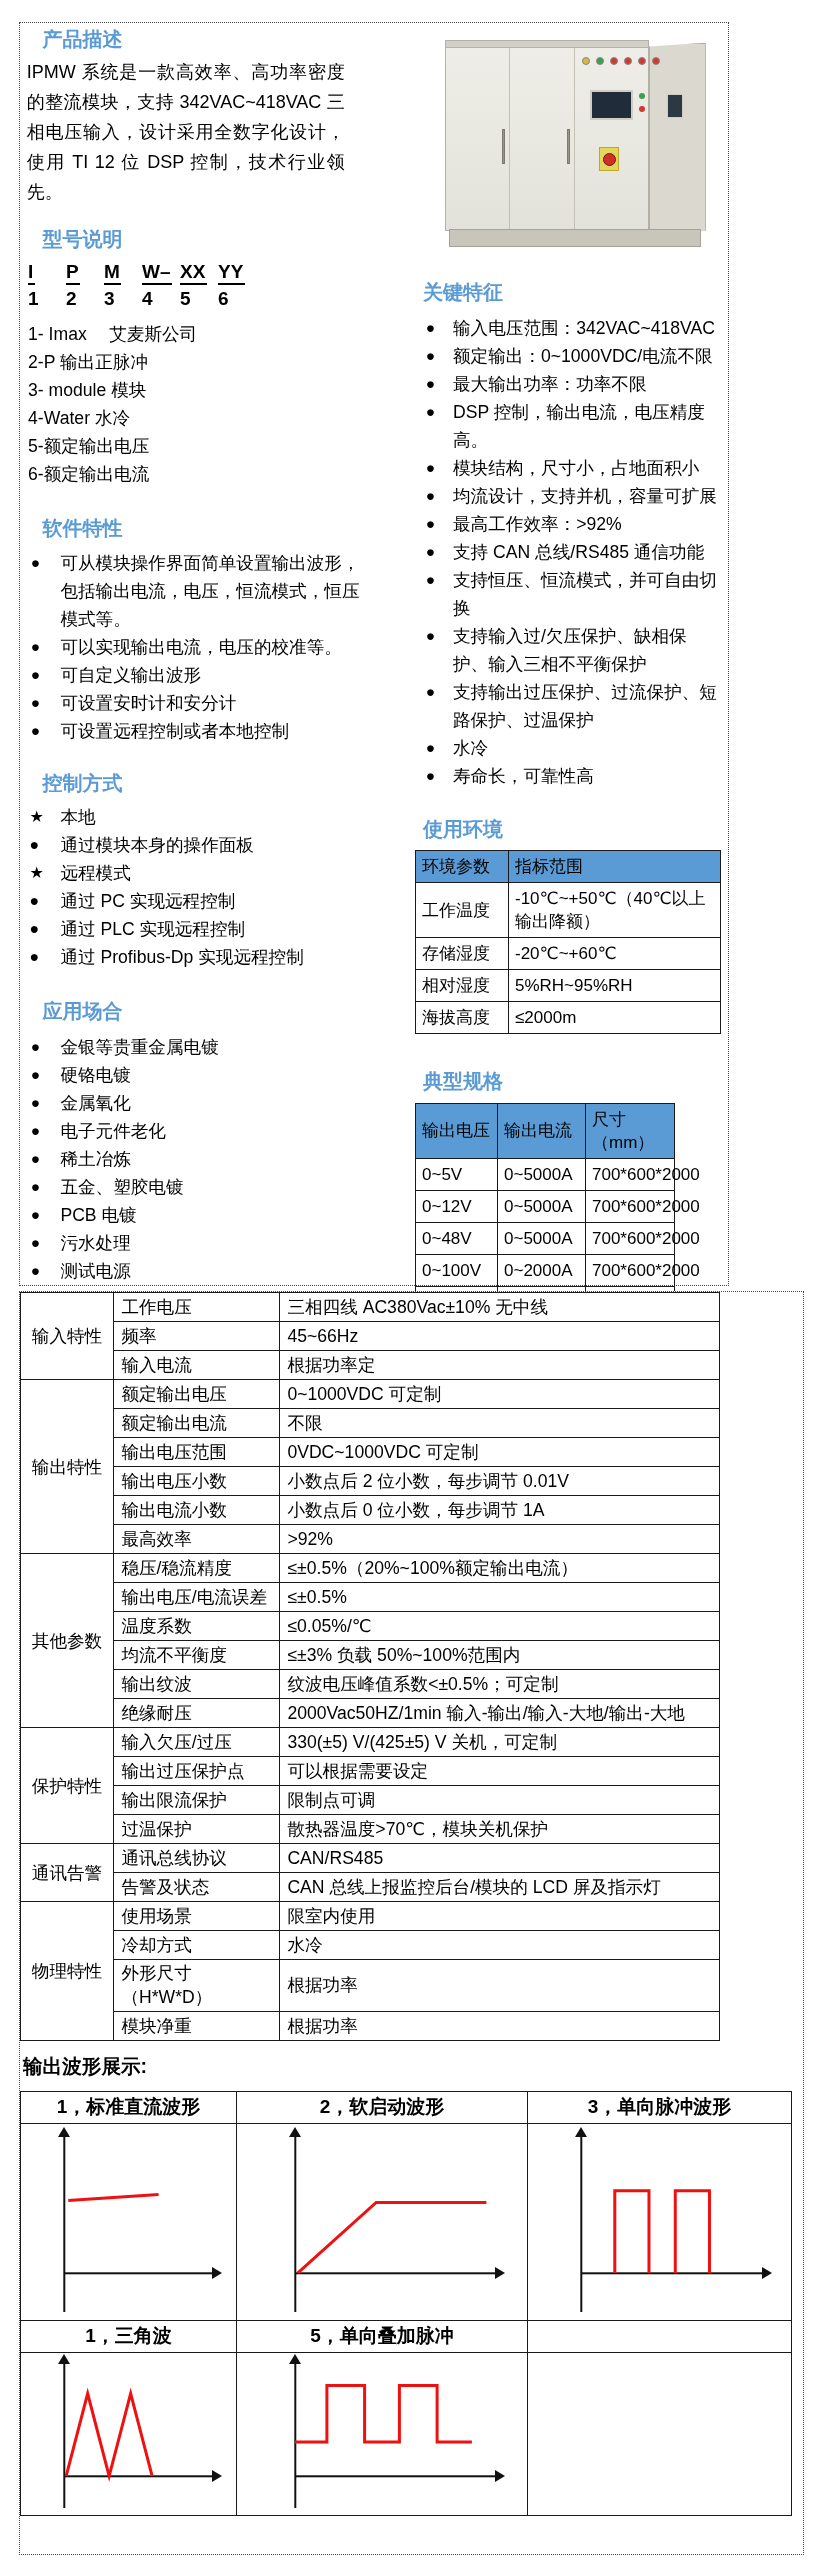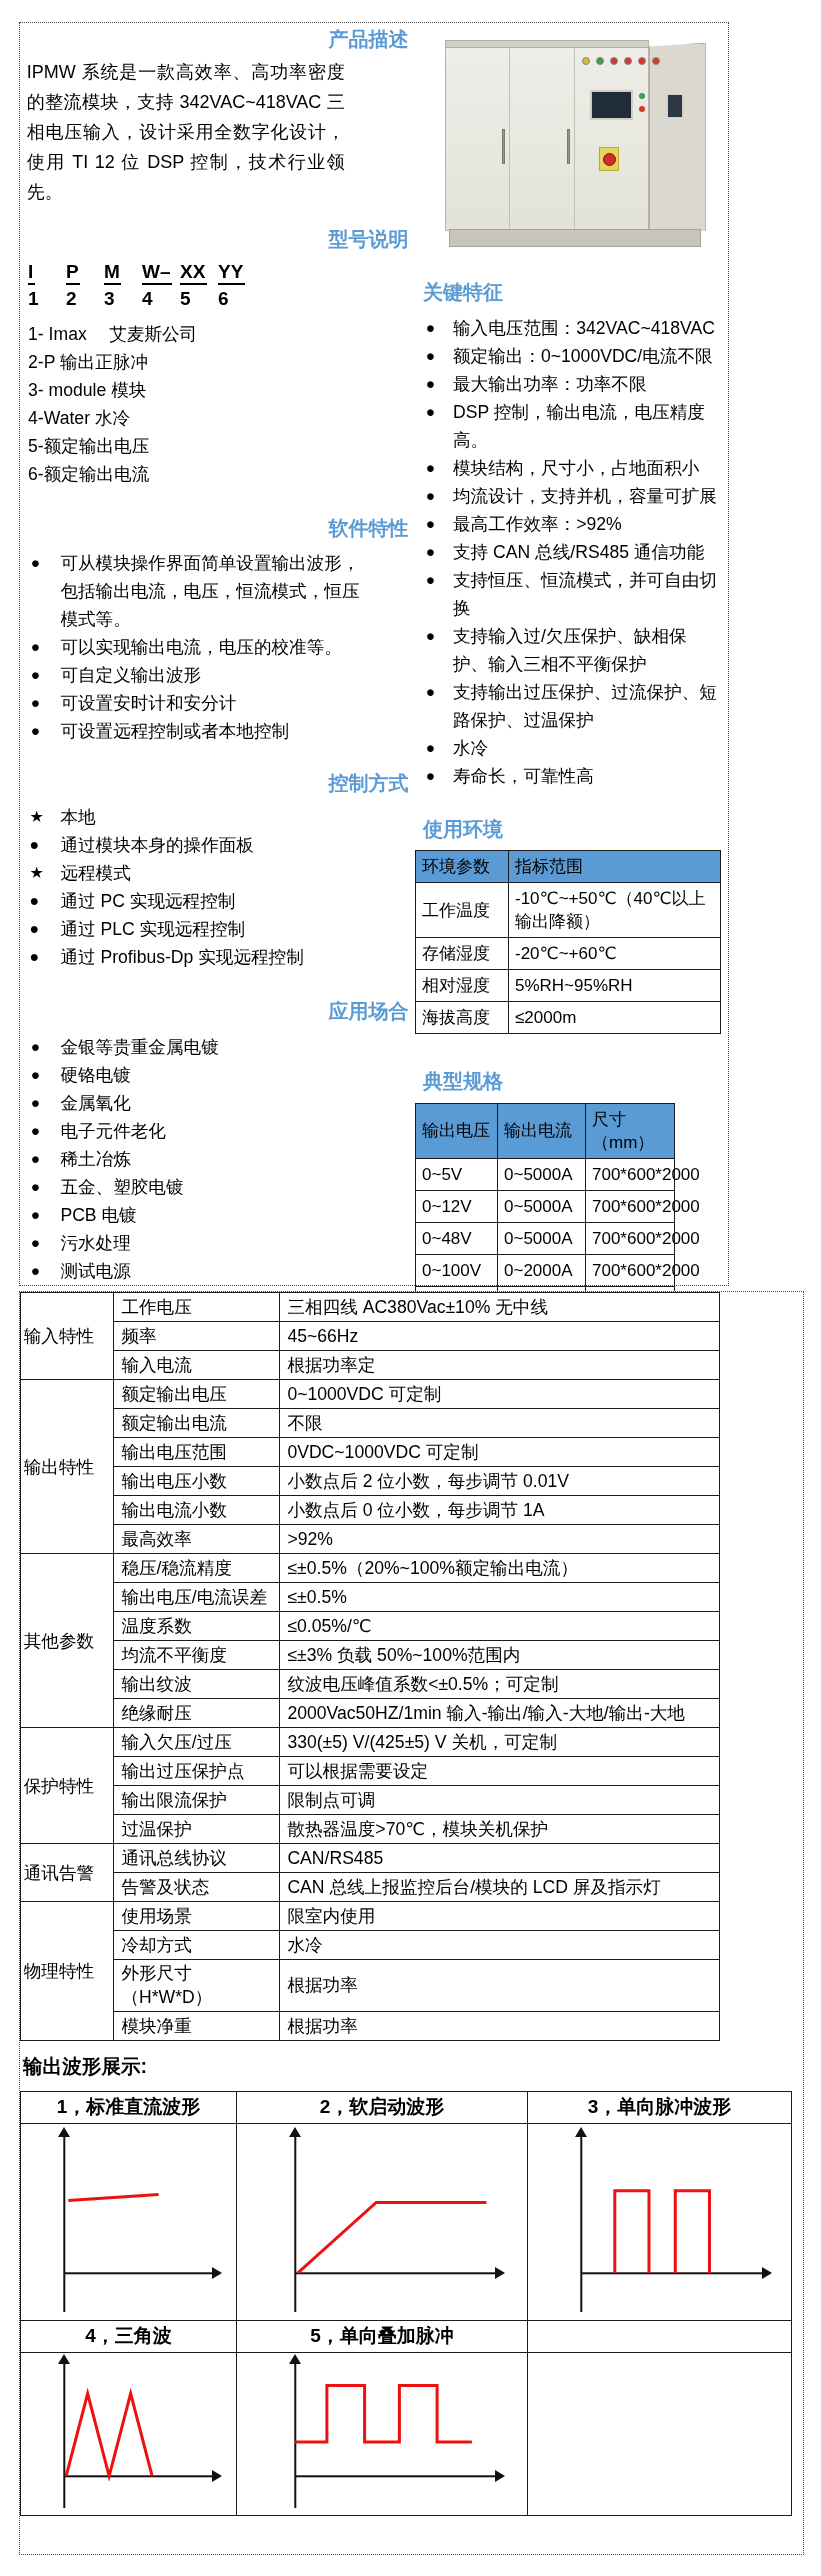--- a/index.html
+++ b/index.html
@@ -13,21 +13,21 @@
 
   
   .box{position:absolute;border:1.4px dotted #444;background:#fff;}
   .box1{left:19px;top:21.6px;width:710px;height:1264px;}
   .box2{left:19px;top:1291px;width:785px;height:1264px;}
 
   .col-left{position:absolute;left:5.4px;top:4px;width:383px;}
   .col-right{position:absolute;left:395px;top:4px;width:310px;}
 
   h2.sec{font-size:20px;font-weight:bold;color:var(--accent);line-height:24px;}
-  .col-left h2.sec{margin-left:17px;text-align:right;}
+  .col-left h2.sec{margin-left:17px;}
   .col-right h2.sec{margin-left:8px;}
 
   .para{font-size:18px;line-height:30px;margin:6.8px 0 0 1.4px;width:318px;text-align:justify;}
 
   
   .model-code,.model-nums{display:flex;margin:9.5px 0 0 2.7px;font-weight:bold;font-size:19px;}
   .model-code span,.model-nums span{display:inline-block;width:38px;}
   .model-code span b{font-weight:bold;border-bottom:2px solid #000;padding:0 1.4px 0.7px 0;}
   .model-nums{margin-top:5.4px;}
   .model-defs{margin:9.5px 0 0 2.7px;font-size:17.6px;line-height:28px;}
@@ -71,21 +71,21 @@
   .estop{position:absolute;top:4.7px;left:3.4px;width:13px;height:13px;border-radius:50%;background:#cf2f27;border:0.7px solid #7d130e;}
   .handle{position:absolute;width:3.4px;height:35px;background:#97958a;border:0.7px solid #7b7970;}
   .breaker{position:absolute;top:65px;left:245px;width:16px;height:24px;background:#2c3844;border:1.4px solid #cfcdc2;}
 
   
   table.bigtab{border-collapse:collapse;table-layout:fixed;width:699px;}
   table.bigtab col.c1{width:93px;}
   table.bigtab col.c2{width:166px;}
   table.bigtab col.c3{width:440px;}
   table.bigtab td{border:1.4px solid #1a1a1a;font-size:17.6px;height:29px;padding:1.4px 4px 1.4px 7.4px;line-height:24px;vertical-align:middle;background:#fff;}
-  table.bigtab td.cat{text-align:left;padding:1.4px 2.7px;margin-left:16px;}
+  table.bigtab td.cat{text-align:center;padding:1.4px 2.7px;margin-left:16px;}
 
   .wave-title{margin:12px 0 0 3px;font-size:19.6px;font-weight:bold;}
 
   
   table.wavetab{border-collapse:collapse;table-layout:fixed;width:771px;margin-top:10.8px;}
   table.wavetab col.w1{width:216px;}
   table.wavetab col.w2{width:291px;}
   table.wavetab col.w3{width:264px;}
   table.wavetab td{border:1.4px solid #1a1a1a;background:#fff;padding:0;}
   td.wlabel{height:32px;text-align:center;font-size:19px;font-weight:bold;vertical-align:middle;}
@@ -470,21 +470,21 @@
               <span class="ax-x"></span>
                 <span class="arr-right"></span>
               <svg class="wline" viewBox="0 0 100 100" preserveAspectRatio="none">
                 <polyline points="33,76 33,34 46,34 46,76"></polyline>
                 <polyline points="56,76 56,34 69,34 69,76"></polyline>
               </svg>
             </div>
           </td>
         </tr>
         <tr>
-          <td class="wlabel">4，三角波</td>
+          <td class="wlabel">1，三角波</td>
           <td class="wlabel">5，单向叠加脉冲</td>
           <td class="wlabel"></td>
         </tr>
         <tr class="wrow-chart2">
           <td>
             <div class="chart">
               <span class="ax-y"></span>
                 <span class="arr-up"></span>
               <span class="ax-x"></span>
                 <span class="arr-right"></span>

